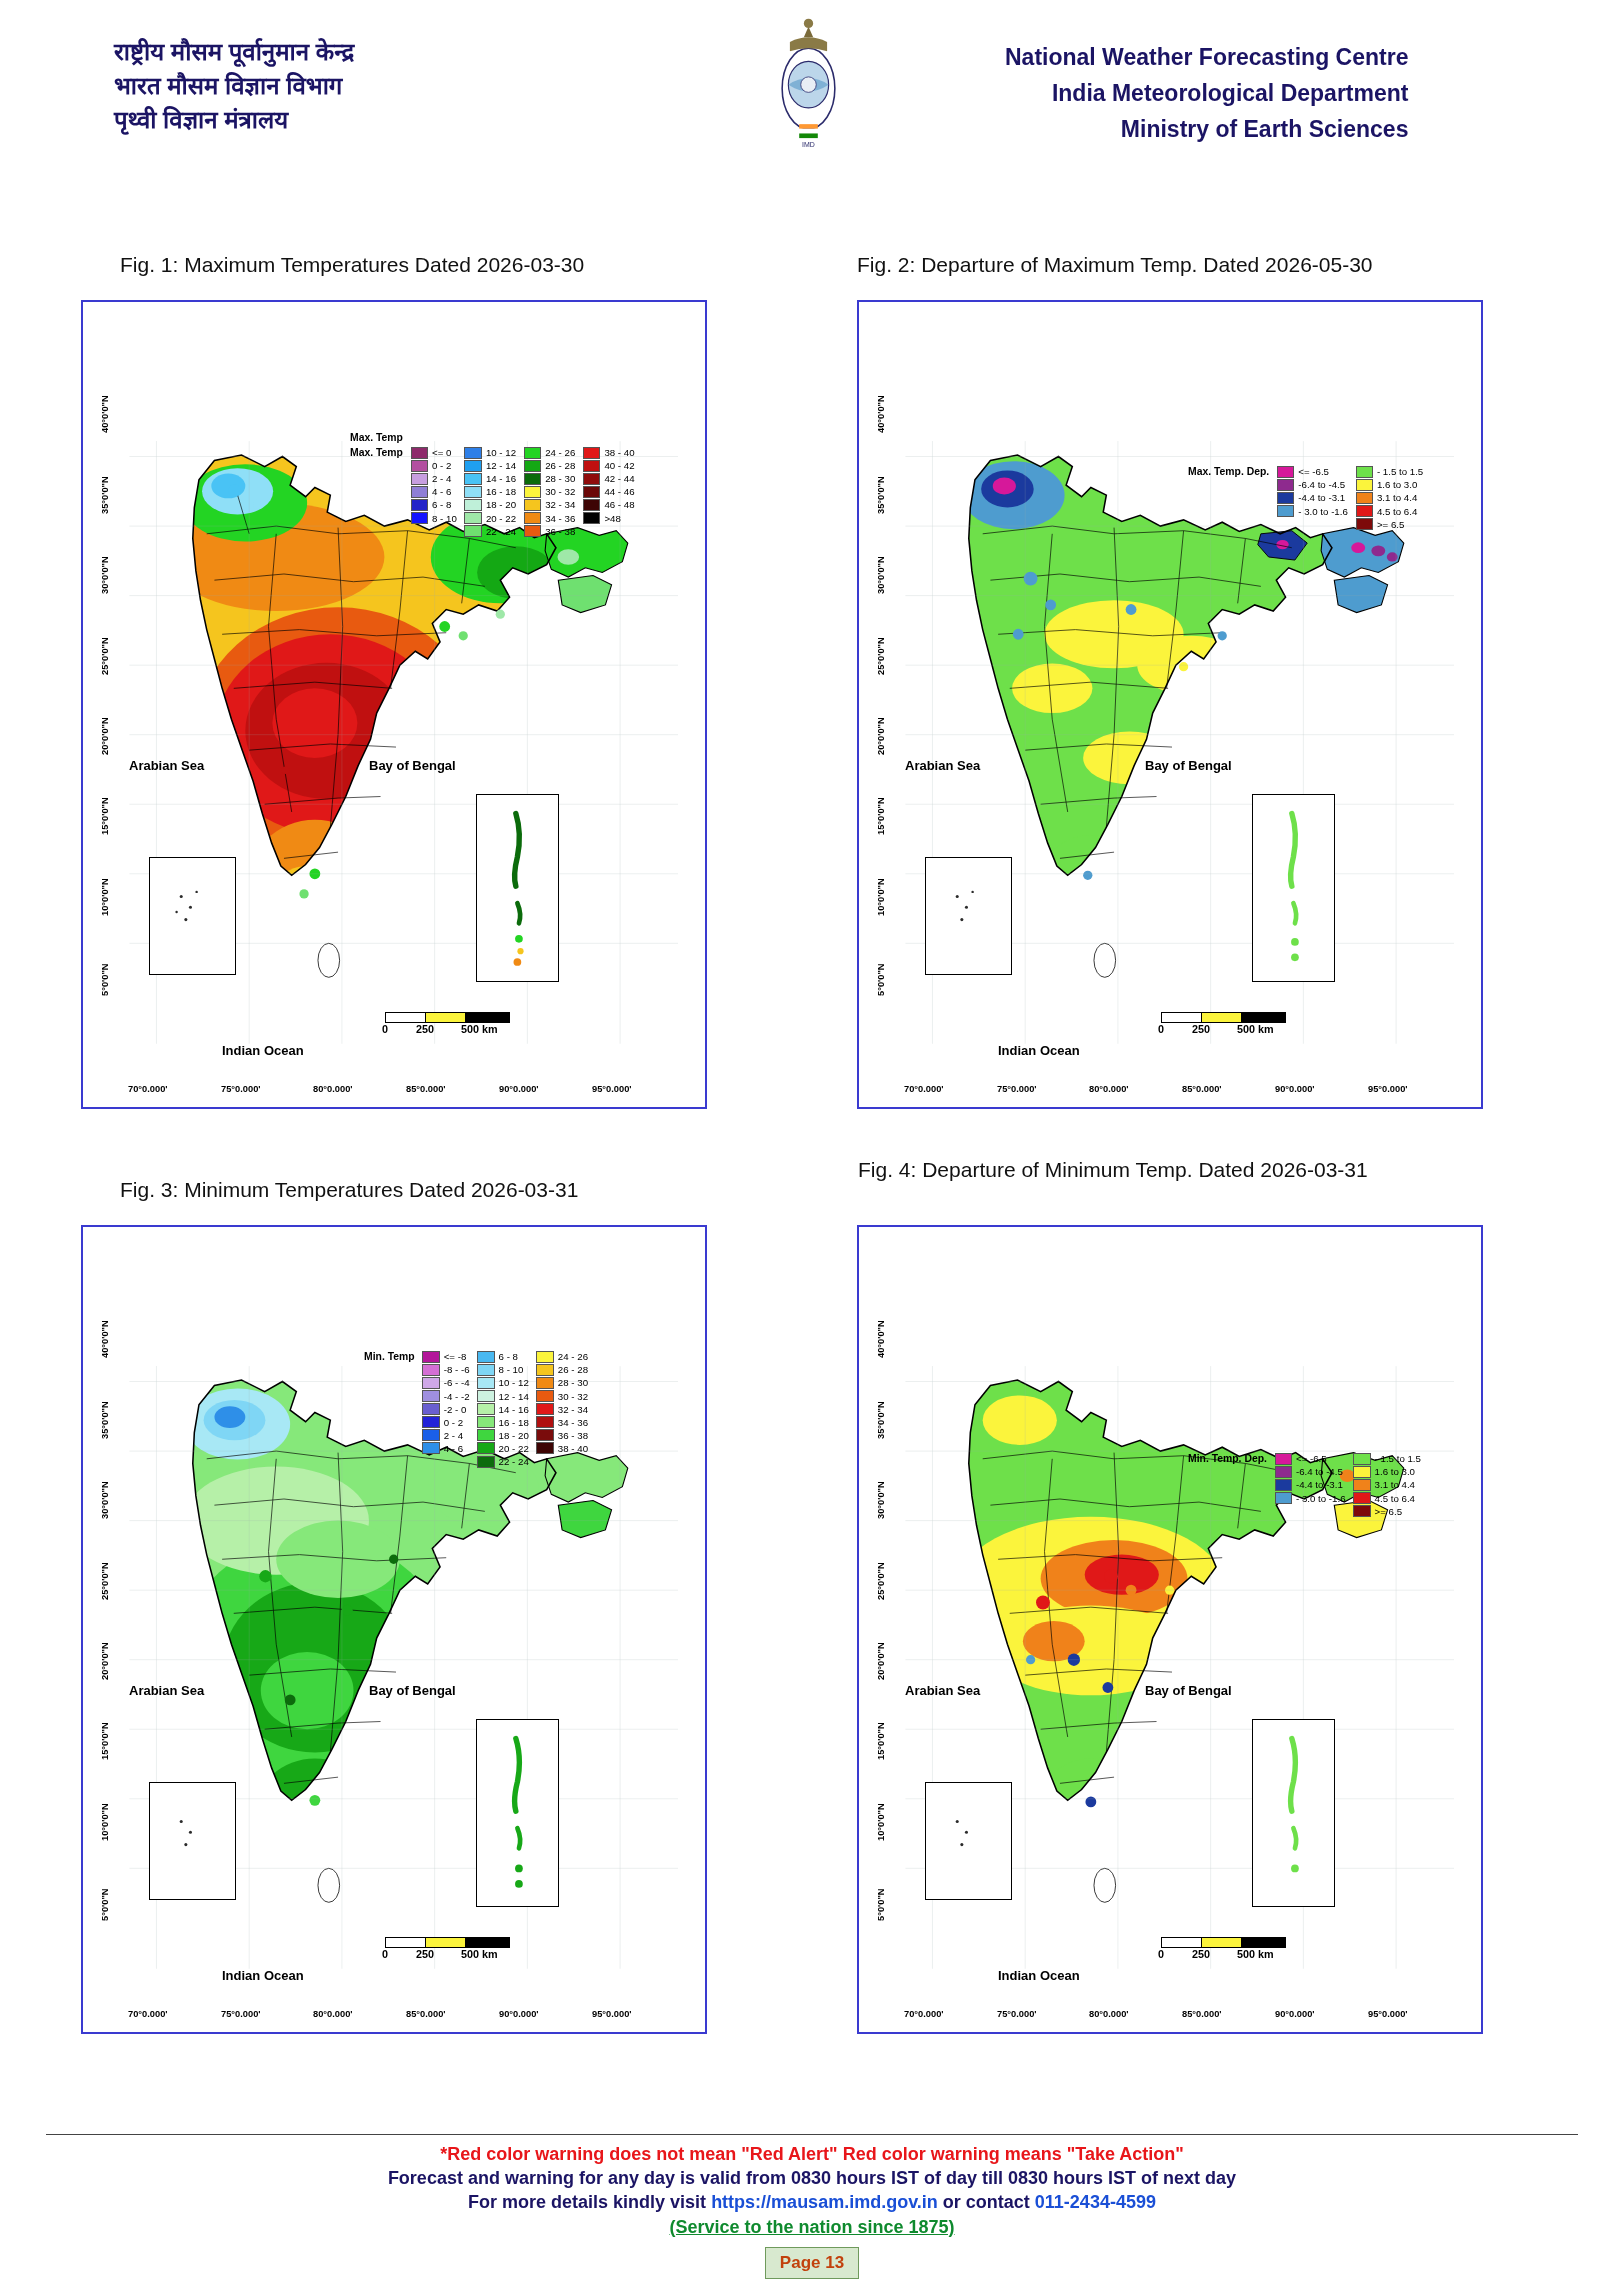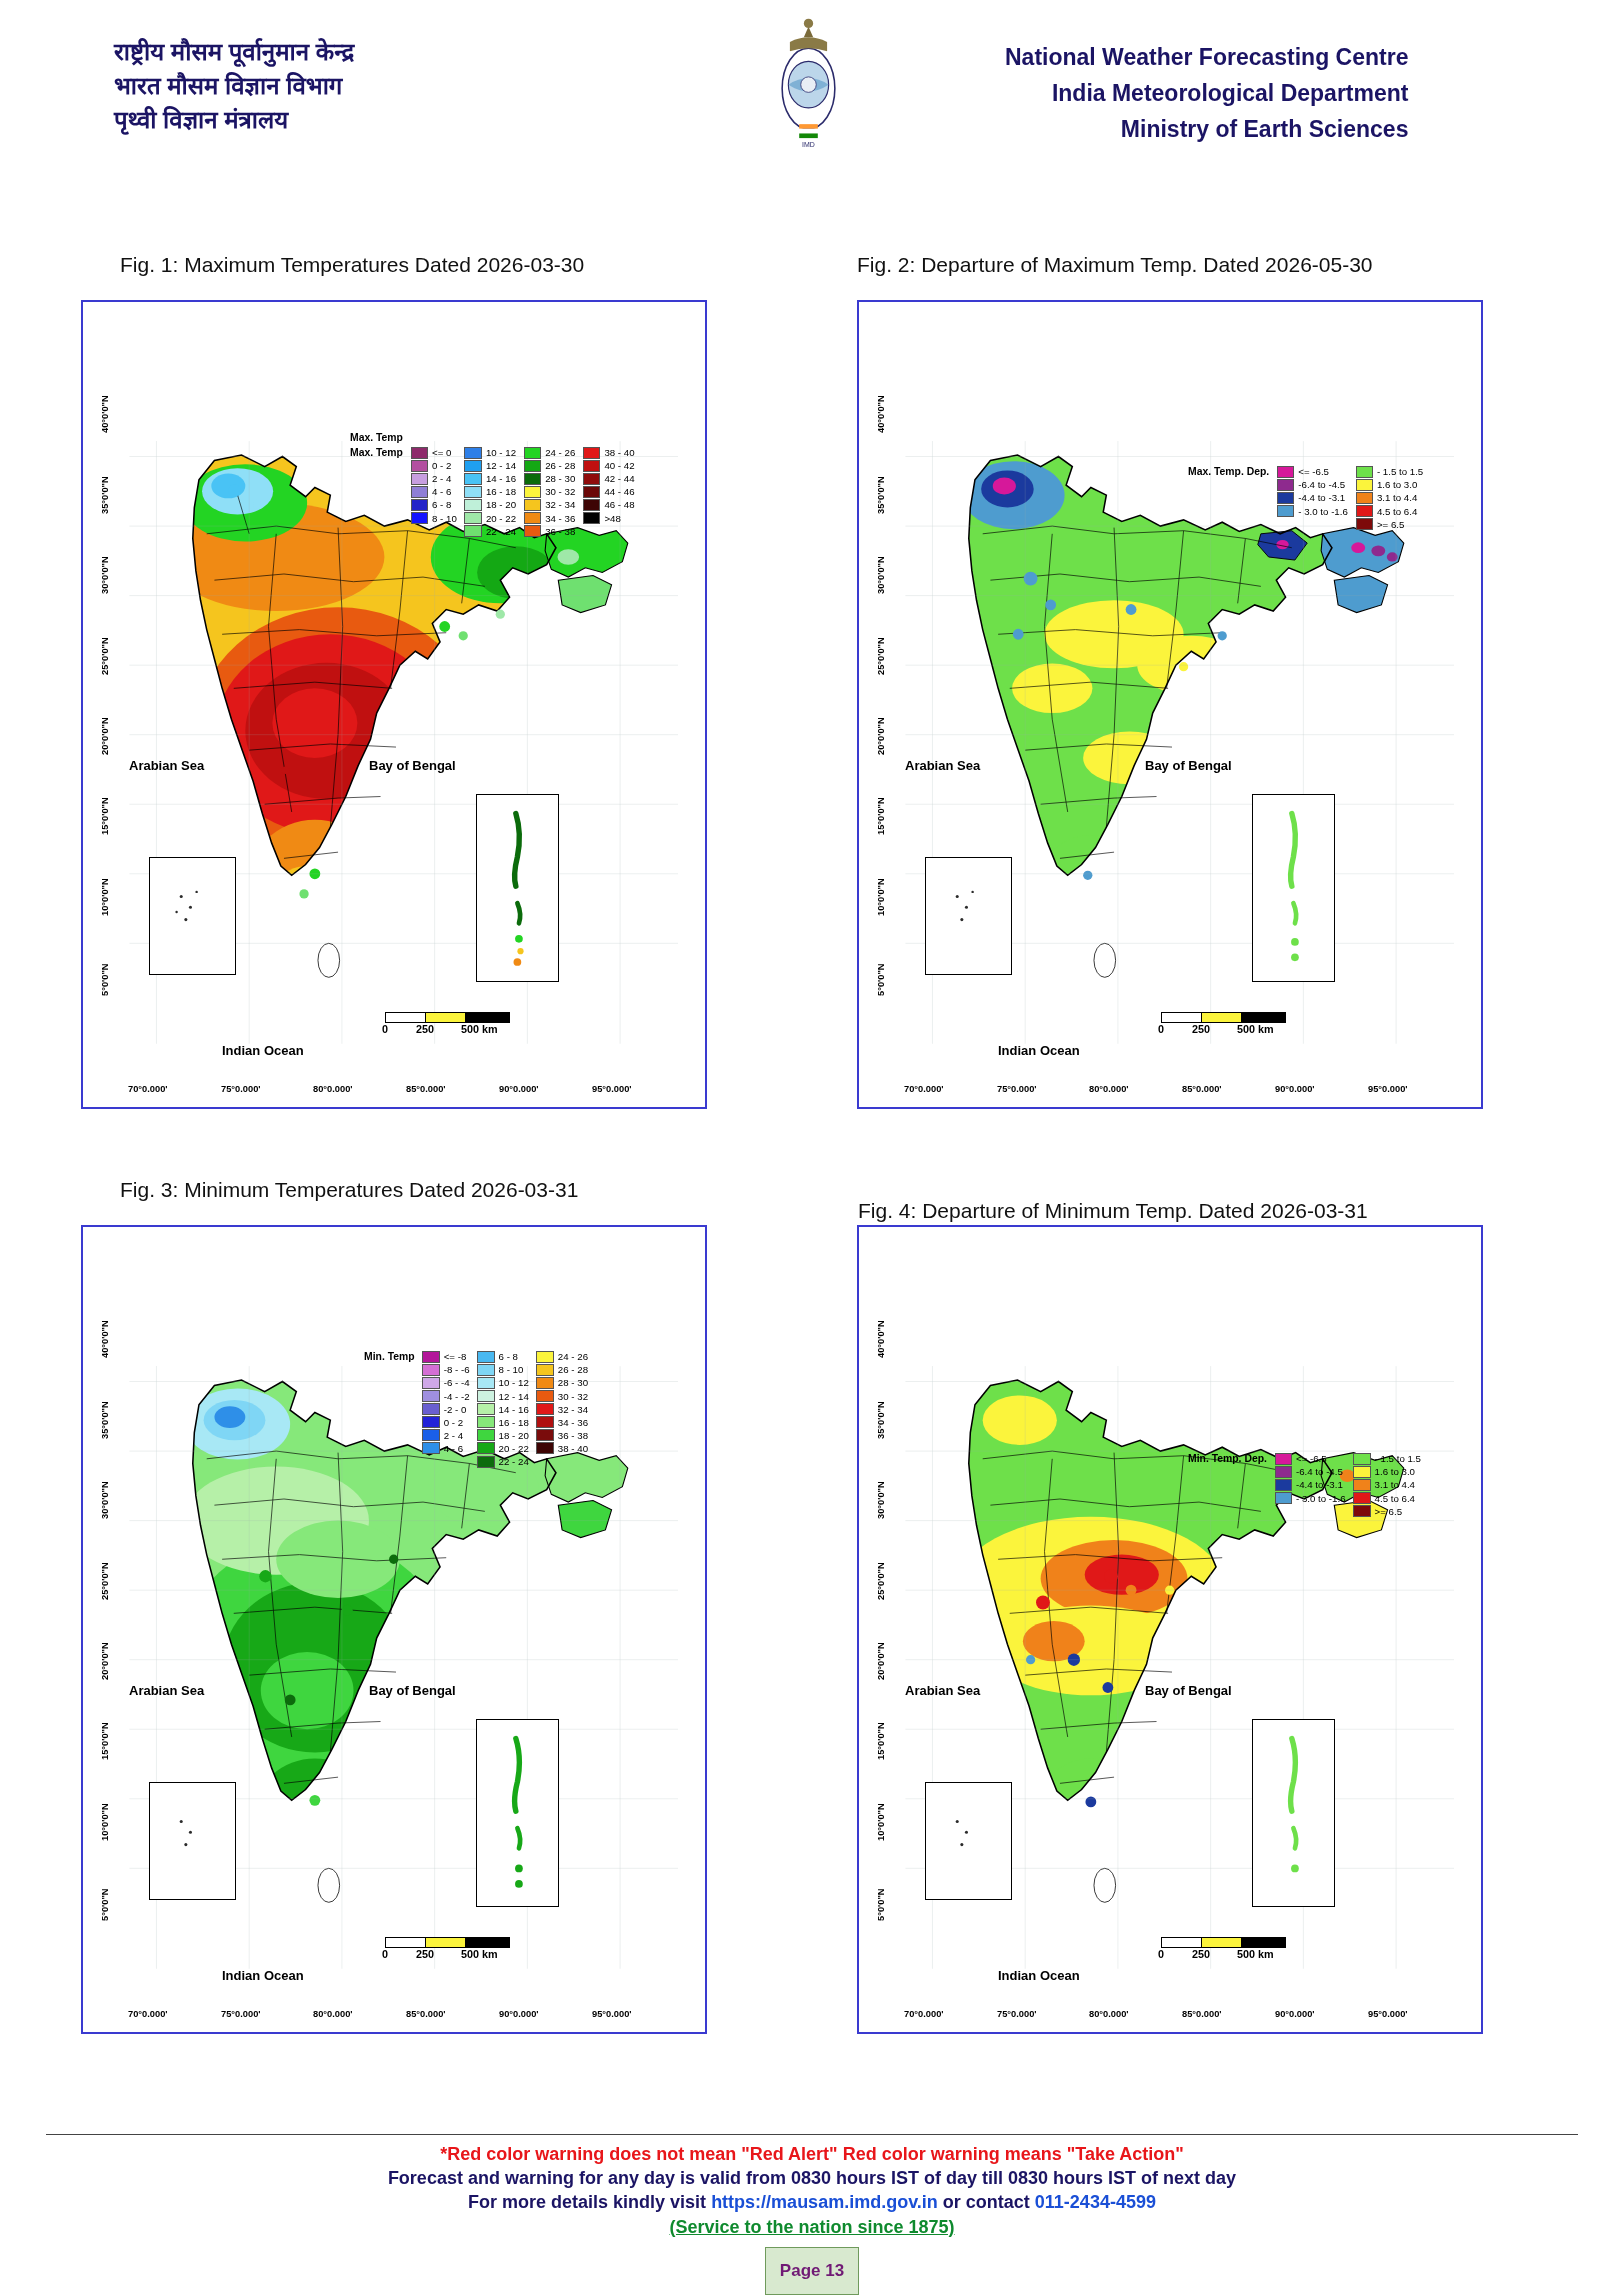--- a/index.html
+++ b/index.html
@@ -76,21 +76,21 @@
     position:absolute;left:0;top:2134px;width:1624px;
     text-align:center;
   }
   .footer hr{border:none;border-top:1.5px solid #444;margin:0 46px 9.3px 46px;}
   .f-red{color:#e8161a;font-weight:bold;font-size:18px;margin:3.1px 0;}
   .f-blue{color:#1b1464;font-weight:bold;font-size:18px;margin:3.1px 0;}
   .f-green{color:#0f8a2e;font-weight:bold;font-size:18px;margin:3.1px 0;text-decoration:underline;}
   .f-link{color:#1a4fd6;}
   .page-badge{
     display:inline-block;margin-top:6.2px;background:#d8e9cf;border:0.8px solid #6f9a5c;
-    padding:13px 14px;font-size:17px;font-weight:bold;color:#701a75;
+    padding:5px 14px;font-size:17px;font-weight:bold;color:#c2410c;
   }
 </style>
 </head>
 <body>
 
 <div class="header">
   <div class="hdr-hindi">
     <div>राष्ट्रीय मौसम पूर्वानुमान केन्द्र</div>
     <div>भारत मौसम विज्ञान विभाग</div>
     <div>पृथ्वी विज्ञान मंत्रालय</div>
@@ -115,21 +115,21 @@
   <div class="hdr-eng">
     <div>National Weather Forecasting Centre</div>
     <div>India Meteorological Department</div>
     <div>Ministry of Earth Sciences</div>
   </div>
 </div>
 
 <div class="fig-caption" style="left:120px;top:253px;">Fig. 1: Maximum Temperatures Dated 2026-03-30</div>
 <div class="fig-caption" style="left:857px;top:253px;">Fig. 2: Departure of Maximum Temp. Dated 2026-05-30</div>
 <div class="fig-caption" style="left:120px;top:1178px;">Fig. 3: Minimum Temperatures Dated 2026-03-31</div>
-<div class="fig-caption" style="left:858px;top:1199px;">Fig. 4: Departure of Minimum Temp. Dated 2026-03-31</div>
+<div class="fig-caption" style="left:858px;top:1158px;">Fig. 4: Departure of Minimum Temp. Dated 2026-03-31</div>
 
 <div class="map-panel" style="left:81px;top:300px;width:626px;height:809px;">
   <div class="map-inner">
     <div class="map-logo">
       <svg width="42" height="46" viewBox="0 0 54 60">
         <ellipse cx="27" cy="26" rx="17" ry="19" fill="#bcd6ea" stroke="#2b2b6b" stroke-width="1.5"></ellipse>
         <path d="M10 26 Q27 16 44 26 Q27 36 10 26Z" fill="#6fa8cf"></path>
         <rect x="18" y="48" width="18" height="4" fill="#ff9933"></rect>
         <rect x="18" y="52" width="18" height="4" fill="#ffffff" stroke="#ccc" stroke-width="0.4"></rect>
         <rect x="18" y="56" width="18" height="4" fill="#138808"></rect>

